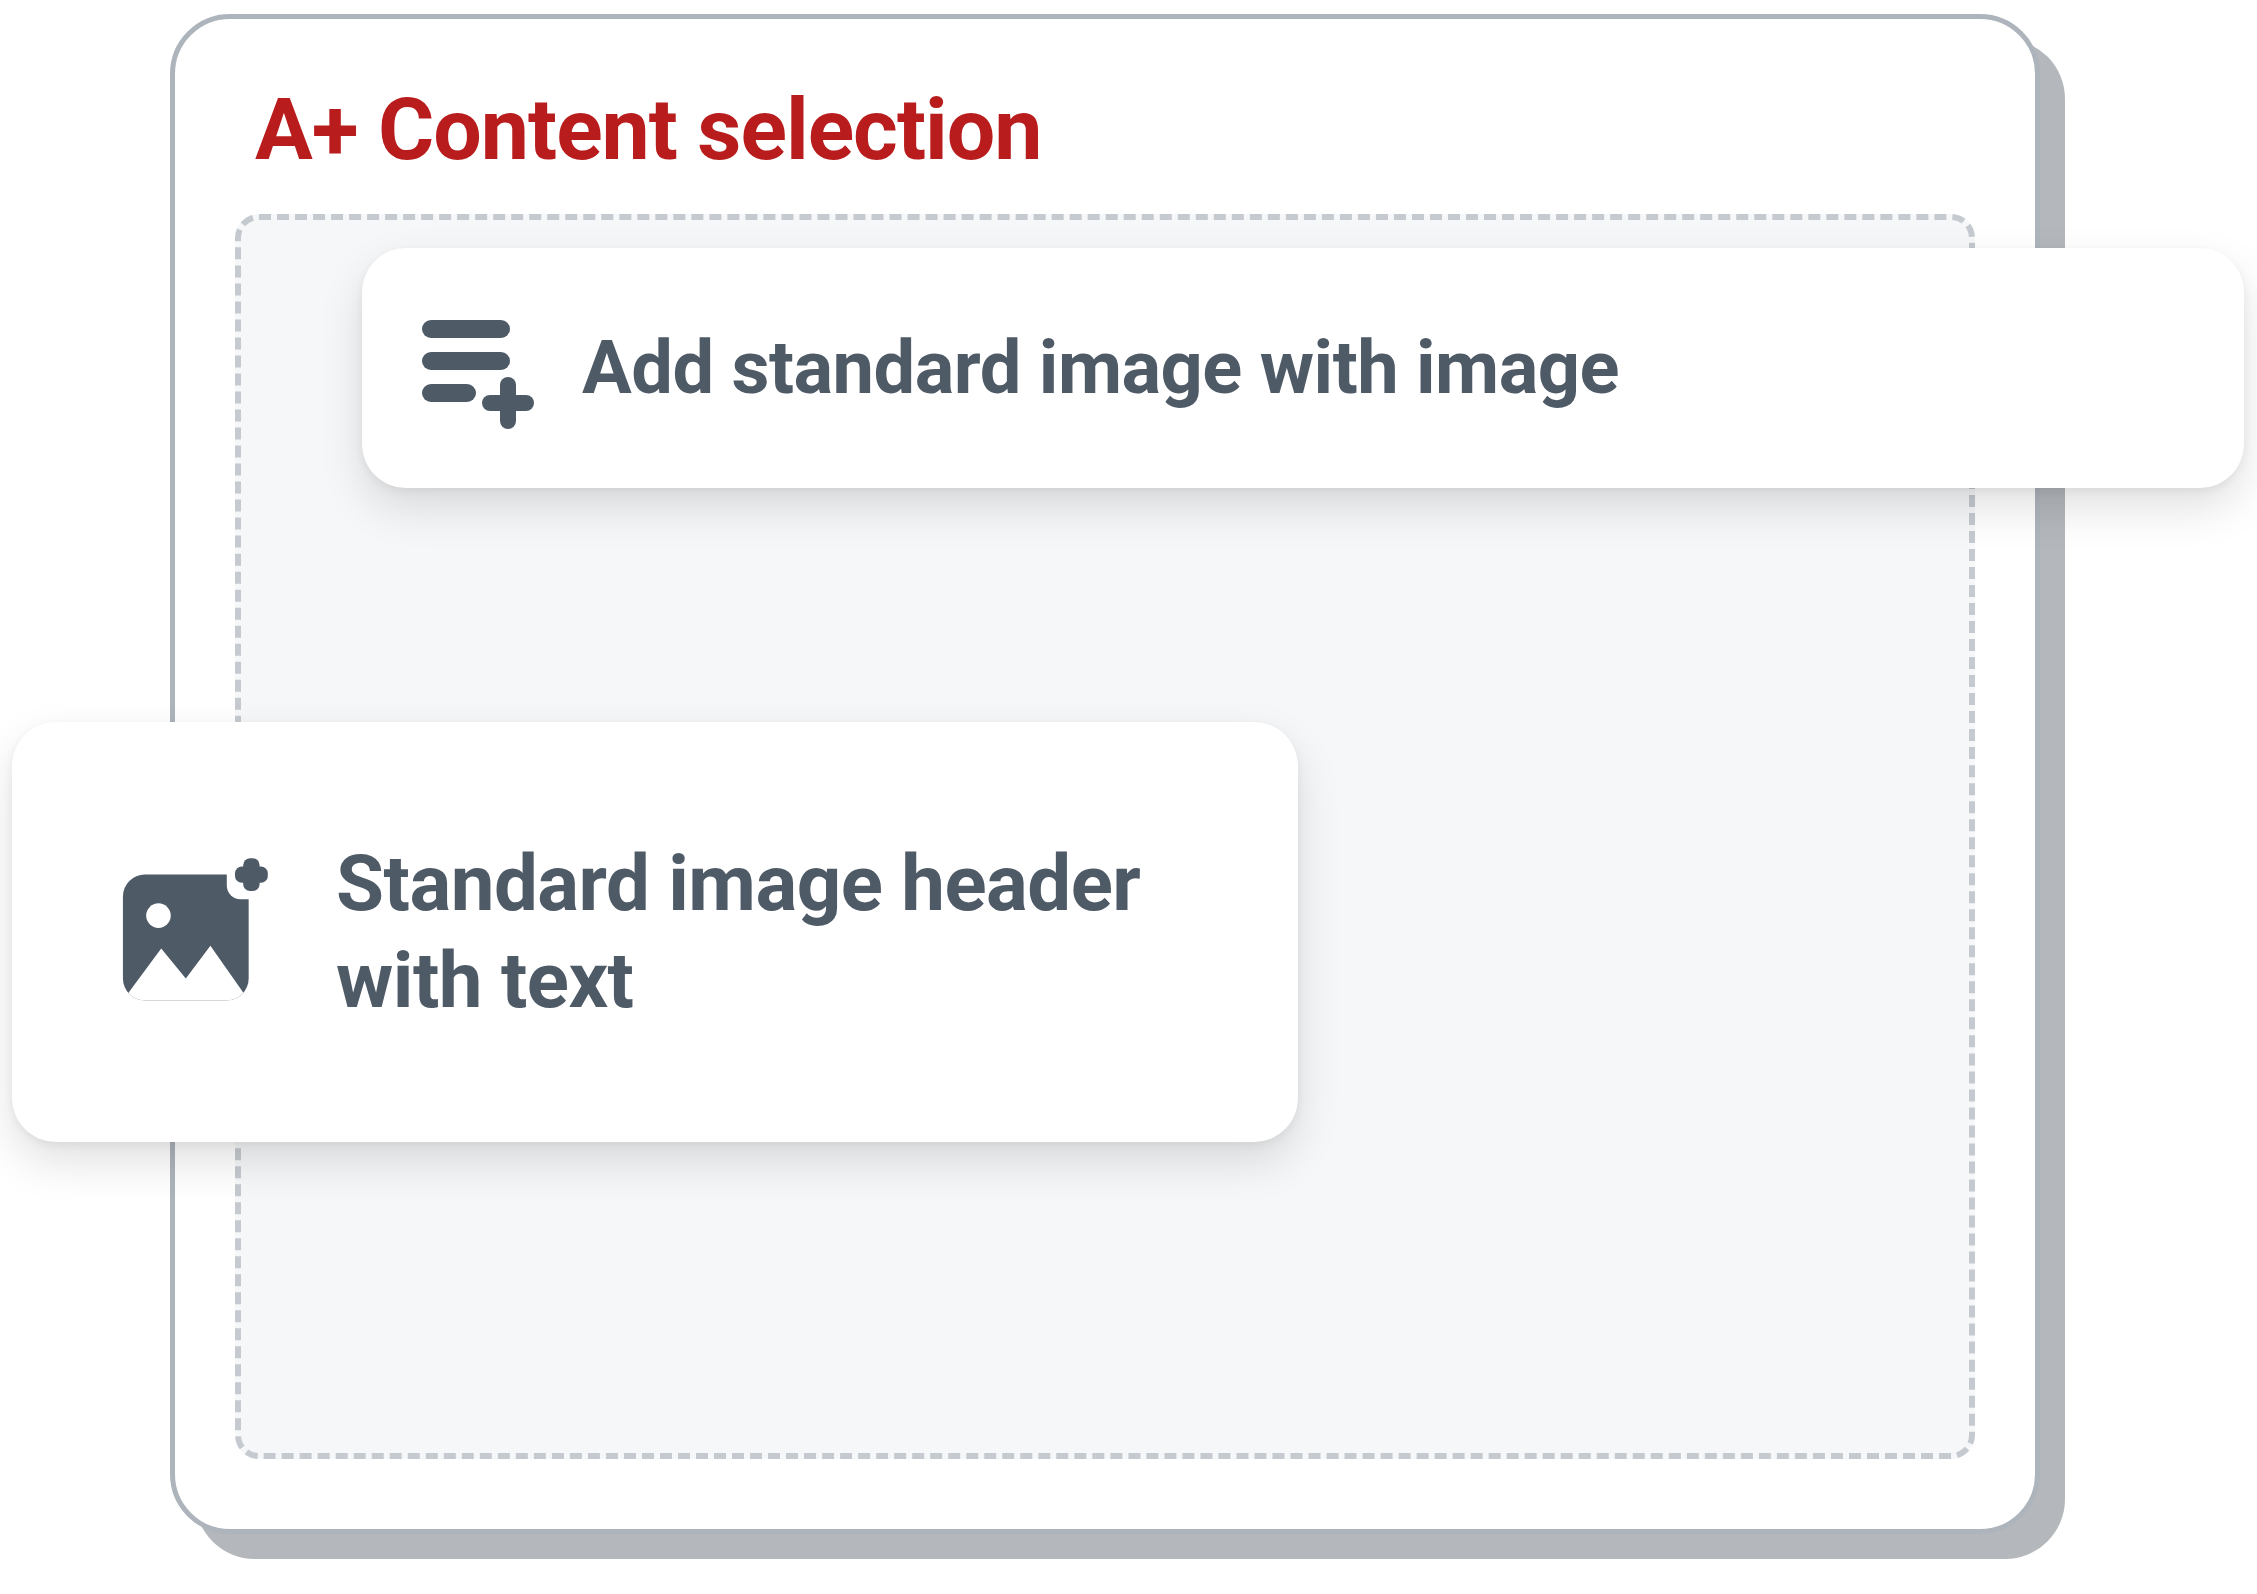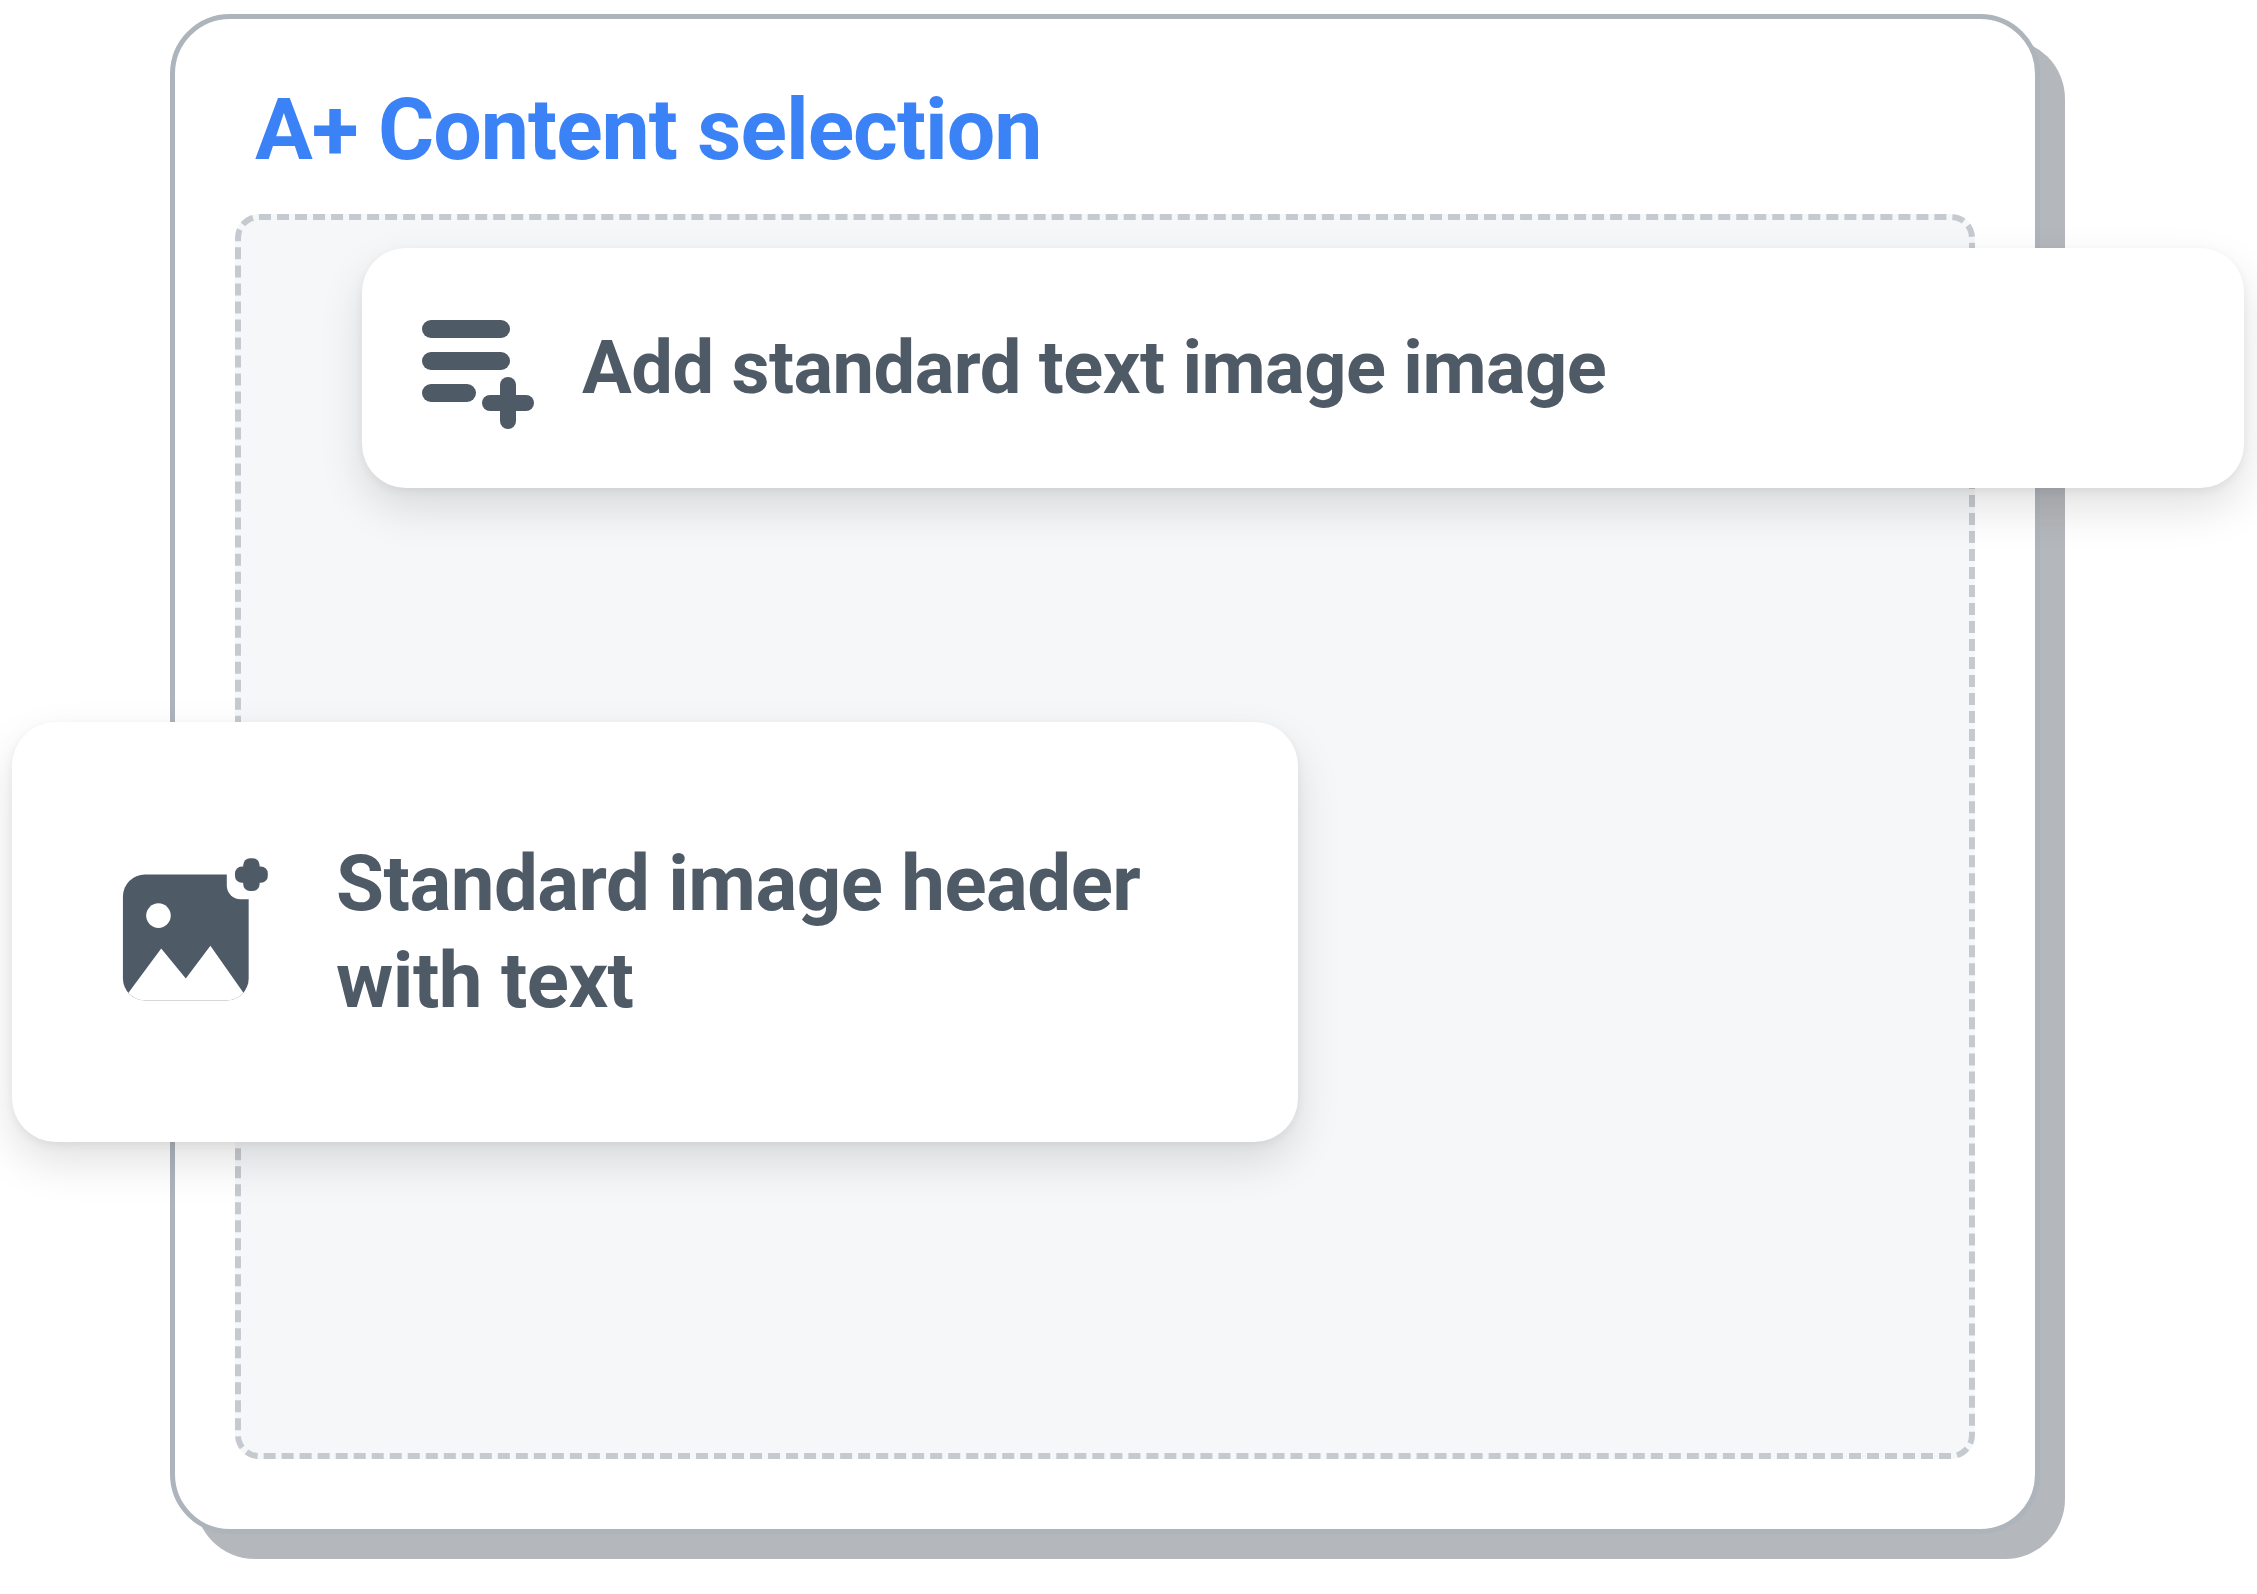--- a/index.html
+++ b/index.html
@@ -27,21 +27,21 @@
       border-radius: 60px;
       box-shadow: 25px 25px 0px rgba(40, 50, 60, 0.35);
     }
 
     .panel-title {
       position: absolute;
       left: 80px;
       top: 60px;
       font-size: 86px;
       font-weight: 700;
-      color: #3b82f6;
+      color: #b91c1c;
       letter-spacing: -1px;
     }
 
     .dashed-area {
       position: absolute;
       left: 60px;
       top: 195px;
       right: 60px;
       bottom: 70px;
       border: 6px dashed #c5cad0;
@@ -156,21 +156,21 @@
 <div class="card card-1">
   <div class="icon-wrap">
     <div class="icon-text-plus">
       <div class="bar bar1"></div>
       <div class="bar bar2"></div>
       <div class="bar bar3"></div>
       <div class="plus-h"></div>
       <div class="plus-v"></div>
     </div>
   </div>
-  <div class="card-label">Add standard text image image</div>
+  <div class="card-label">Add standard image with image</div>
 </div>
 
 <div class="card card-2">
   <div class="icon-wrap">
     <div class="icon-image-plus">
       <svg viewBox="0 0 120 120" xmlns="http://www.w3.org/2000/svg">
         <defs>
           <clipPath id="clipSq">
             <rect x="8" y="18" width="92" height="92" rx="16" ry="16"></rect>
           </clipPath>

